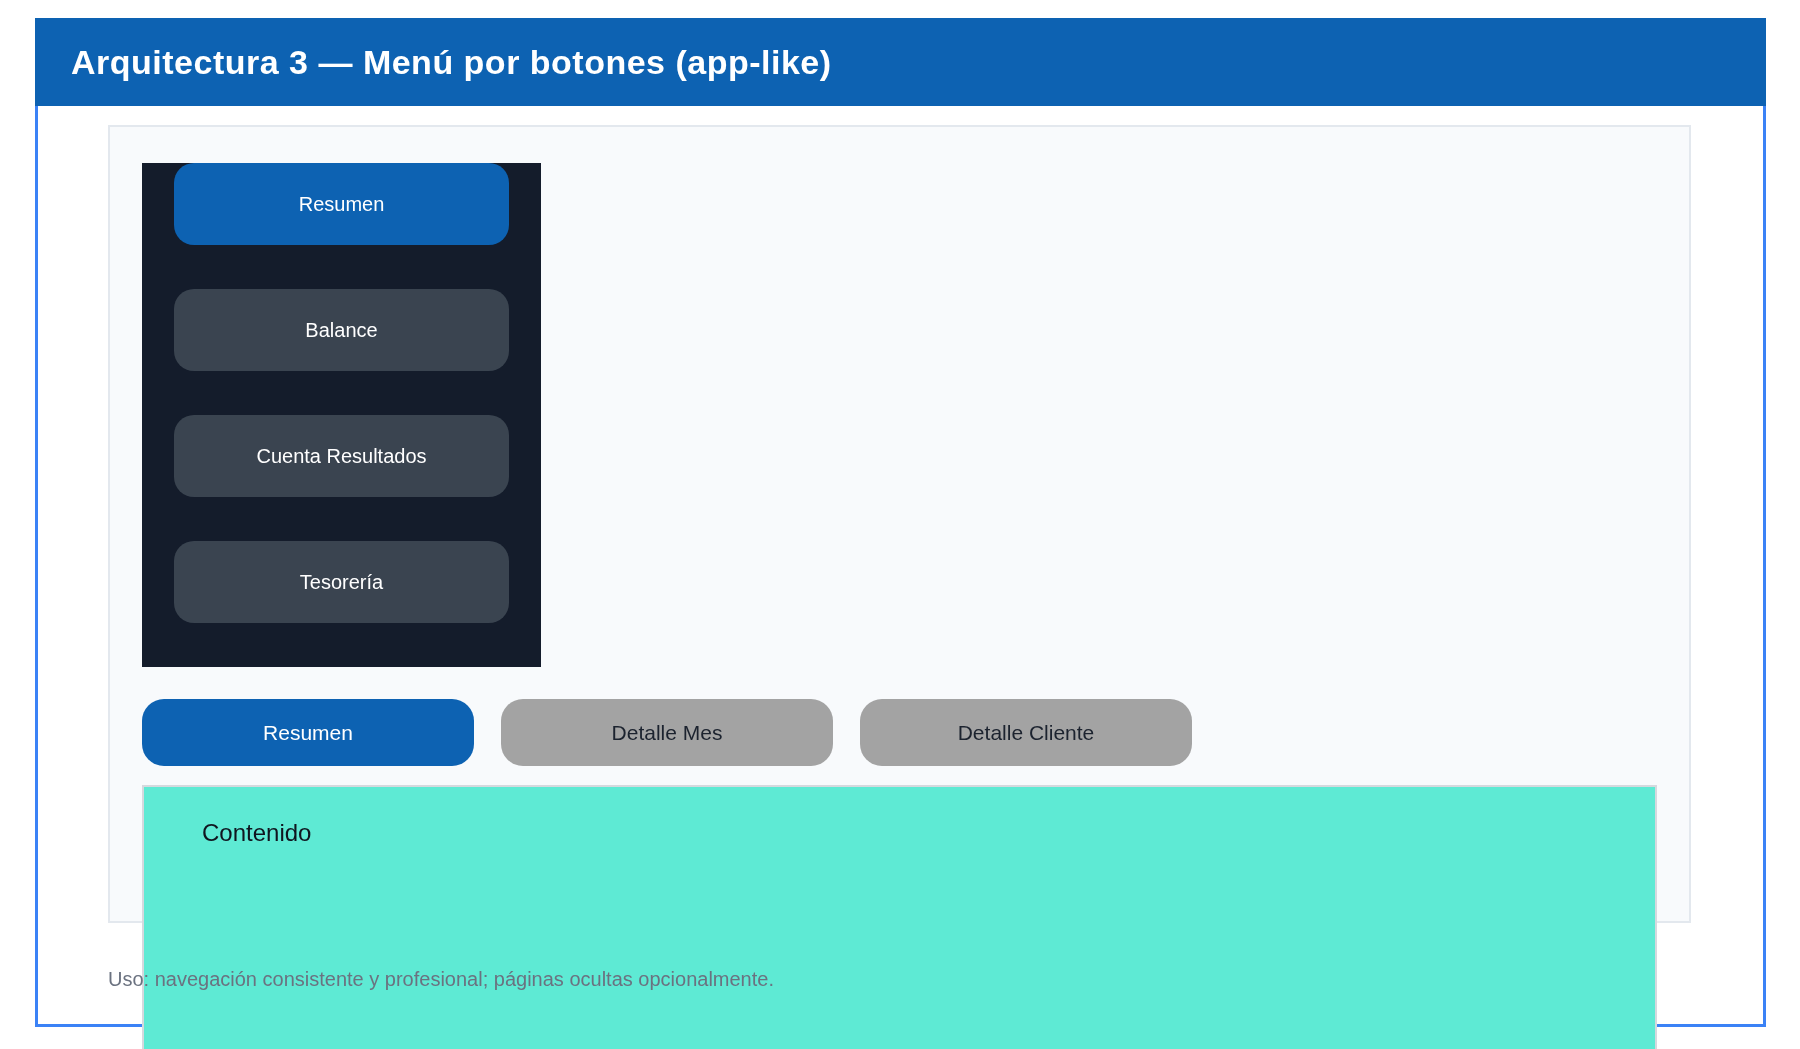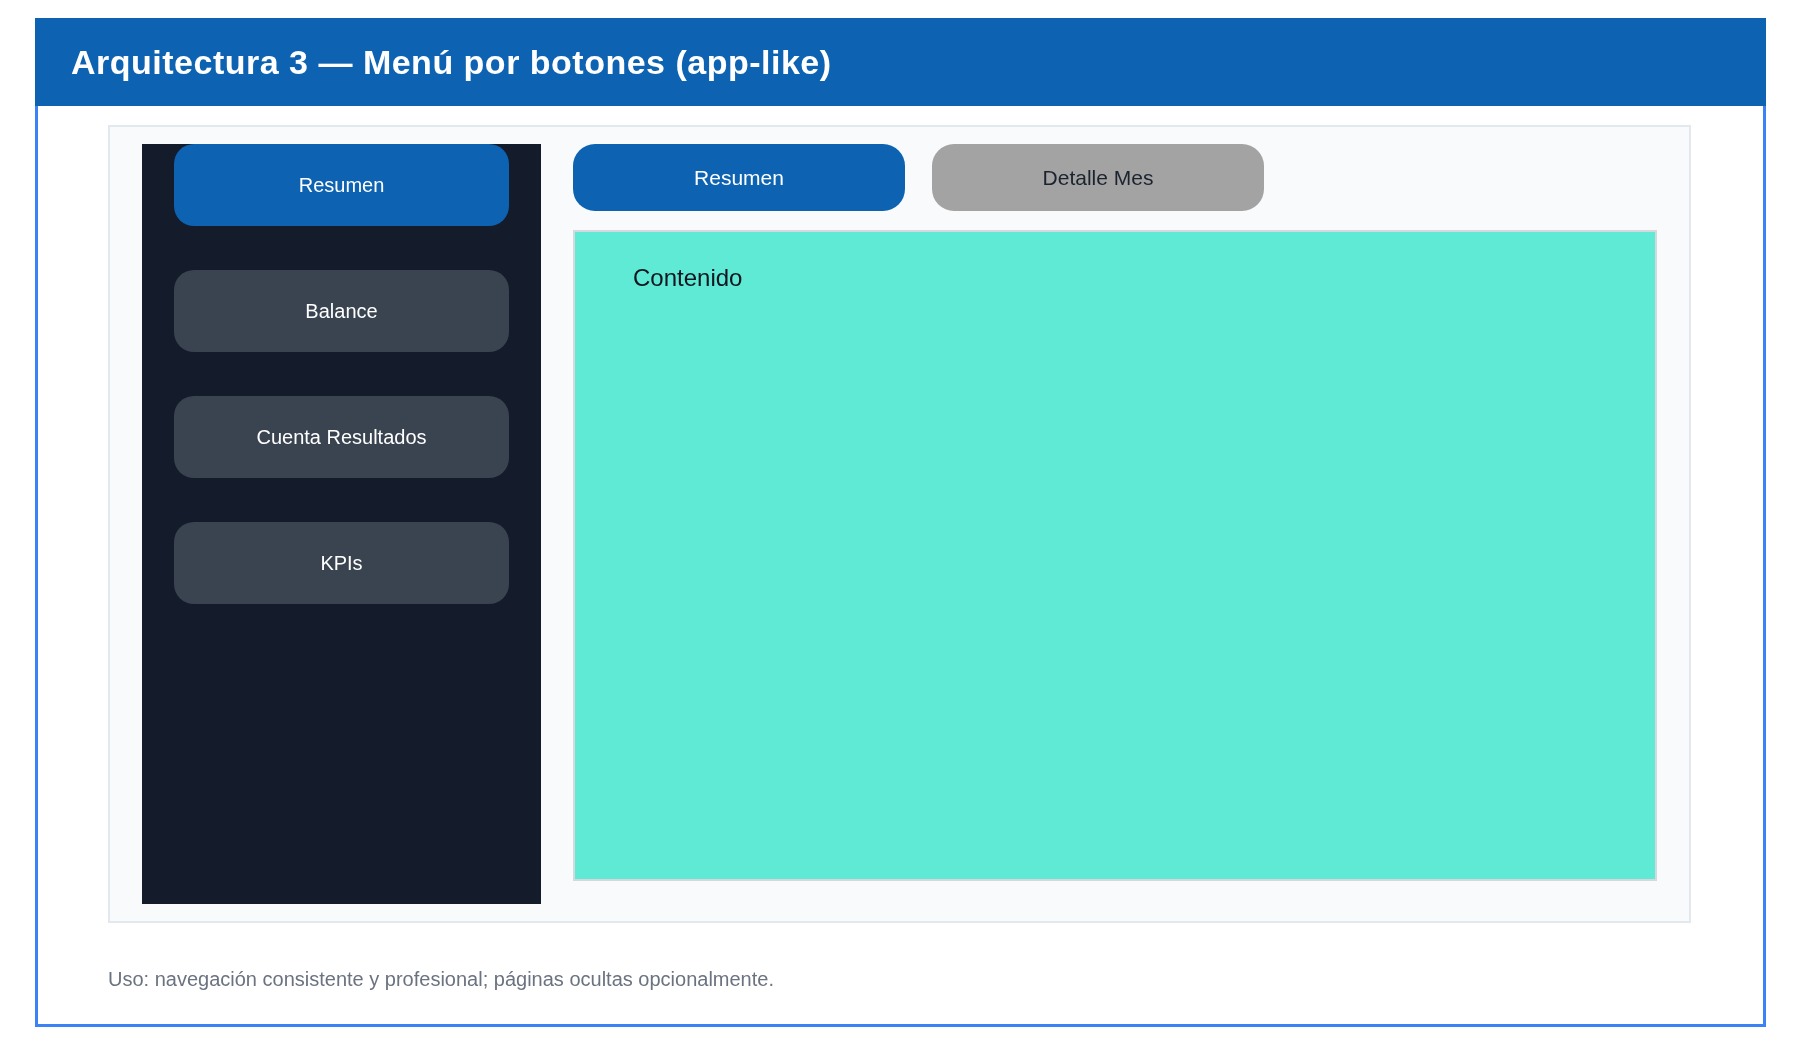--- a/index.html
+++ b/index.html
@@ -29,23 +29,24 @@
     color: #ffffff;
     font-size: 34px;
     font-weight: bold;
     letter-spacing: 0.5px;
   }
   .panel {
     margin: 19px 0 0 70px;
     width: 1583px; height: 798px;
     background: #f8fafc;
     border: 2px solid #e3e8ee;
-    padding: 17px 32px;
+    padding: 36px 32px;
     display: flex;
     gap: 32px;
+    flex-direction: column;
   }
   .sidebar {
     width: 399px;
     flex-shrink: 0;
     background: #141c2b;
     padding: 0 32px;
   }
   .side-btn {
     display: block;
     width: 100%;
@@ -107,27 +108,28 @@
   <div class="header">
     <h1>Arquitectura 3 — Menú por botones (app-like)</h1>
   </div>
 
   <div class="panel">
 
     <div class="sidebar">
       <button class="side-btn active">Resumen</button>
       <button class="side-btn">Balance</button>
       <button class="side-btn">Cuenta Resultados</button>
-      <button class="side-btn">KPIs</button>
+      <button class="side-btn">Tesorería</button>
     </div>
 
     <div class="right-col">
       <div class="tabs">
         <button class="tab active">Resumen</button>
         <button class="tab">Detalle Mes</button>
+        <button class="tab">Detalle Cliente</button>
       </div>
       <div class="content-box">
         <div class="content-title">Contenido</div>
       </div>
     </div>
 
   </div>
 
   <div class="footer-note">Uso: navegación consistente y profesional; páginas ocultas opcionalmente.</div>
 

